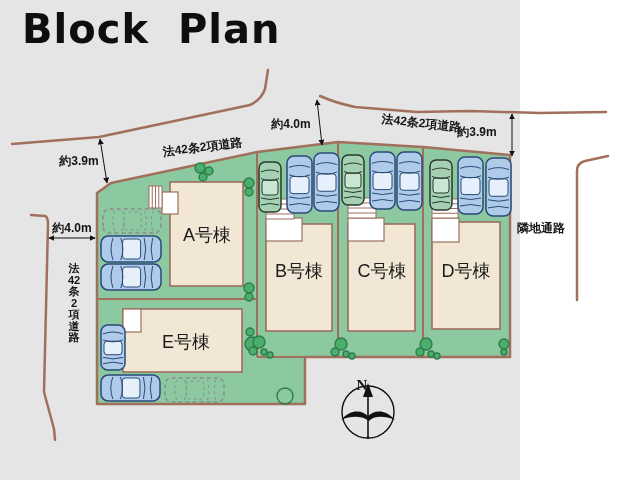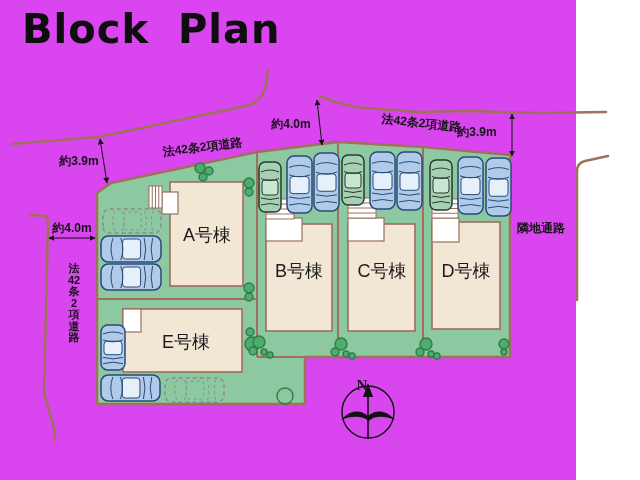--- a/index.html
+++ b/index.html
@@ -1,16 +1,16 @@
 <!DOCTYPE html>
 <html><head>
 <meta charset="utf-8">
 <style>
   html,body{margin:0;padding:0;background:#fff;width:640px;height:480px;overflow:hidden}
-  #stage{position:relative;width:576px;height:480px;background:#d946ef;font-family:"Liberation Sans",sans-serif}
+  #stage{position:relative;width:520px;height:480px;background:#e5e5e5;font-family:"Liberation Sans",sans-serif}
   #title{position:absolute;left:22px;top:6px;font-family:"DejaVu Sans",sans-serif;font-size:40px;
          font-weight:bold;color:#0e0e0e;letter-spacing:1px;word-spacing:14px}
   svg{position:absolute;left:0;top:0}
   svg text{font-family:"Liberation Sans",sans-serif;fill:#141414}
   .dimlabel{font-size:12px;font-weight:bold}
   .bldglabel{font-size:18px;font-weight:normal;fill:#1c1c1c}
   .vlabel{font-size:11px;font-weight:bold}
   .north{font-size:15px;font-weight:bold;font-family:"Liberation Serif",serif}
 </style>
 </head>

